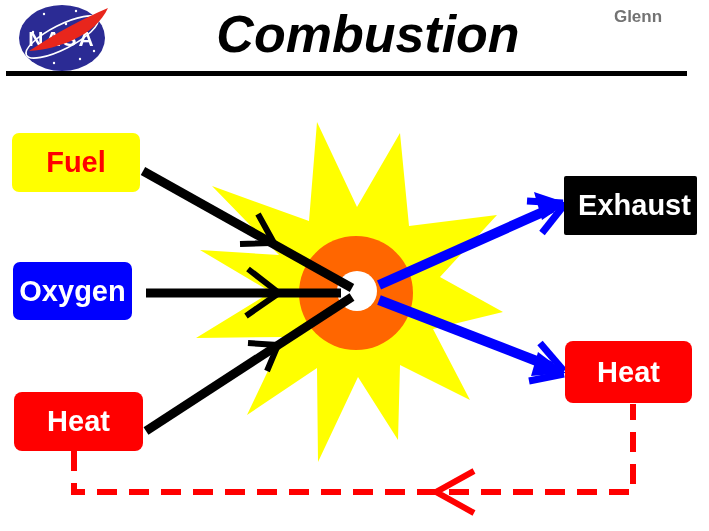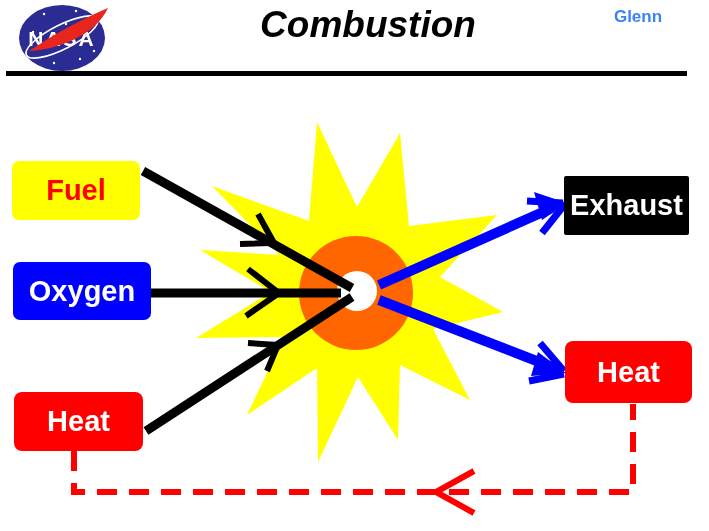--- a/index.html
+++ b/index.html
@@ -2,34 +2,34 @@
 <html><head>
 <meta charset="utf-8">
 <style>
   html,body{margin:0;padding:0;background:#fff;}
   #stage{position:relative;width:709px;height:531px;background:#ffffff;overflow:hidden;
          font-family:"Liberation Sans", sans-serif;}
 
   
   #logo{position:absolute;left:14px;top:2px;width:100px;height:72px;}
   #title{position:absolute;left:12px;right:0;top:4px;padding-left:15px;text-align:center;
-         font-size:37px;font-weight:bold;font-style:italic;color:#000;letter-spacing:0px;}
+         font-size:52px;font-weight:bold;font-style:italic;color:#000;letter-spacing:0px;}
   #org{position:absolute;top:7px;right:12px;width:118px;text-align:center;
-       font-size:17px;font-weight:bold;color:#3b82f6;line-height:19px;}
+       font-size:17px;font-weight:bold;color:#737373;line-height:19px;}
   #rule{position:absolute;left:6px;top:71px;width:681px;height:5px;background:#000;}
 
   
   #diagram-svg{position:absolute;left:0;top:0;z-index:1;}
 
   .box{position:absolute;z-index:2;display:flex;align-items:center;justify-content:center;
        font-weight:bold;font-size:29px;}
   #box-fuel   {left:12px; top:133px;width:128px;height:59px;border-radius:7px;}
-  #box-oxygen {left:13px; top:262px;width:138px;height:58px;border-radius:7px;}
+  #box-oxygen {left:13px; top:262px;width:119px;height:58px;border-radius:7px;}
   #box-heat-in{left:14px; top:392px;width:129px;height:59px;border-radius:8px;}
-  #box-exhaust{left:564px;top:176px;width:125px;height:59px;border-radius:2px;}
+  #box-exhaust{left:564px;top:176px;width:125px;height:59px;border-radius:2px;padding-left:8px;}
   #box-heat-out{left:565px;top:341px;width:127px;height:62px;border-radius:8px;}
 </style>
 </head>
 <body>
 
 <div id="stage">
 
   <svg id="logo" viewBox="0 0 100 72">
     <ellipse cx="48" cy="36" rx="43" ry="33" fill="#2B2B94"></ellipse>
     <g fill="#ffffff">
@@ -84,21 +84,21 @@
       <polygon points="567,203 534,192 542,220"></polygon>
       <polygon points="566,373 538,352 531,376"></polygon>
     </g>
 
     <g fill="none" stroke="#FF0000">
       <path d="M 74,451 L 74,492 L 633,492 L 633,404" stroke-width="6" stroke-dasharray="20 12"></path>
       <polyline points="474,471 436,492 474,513" stroke-width="6"></polyline>
     </g>
   </svg>
 
-  <div class="box" id="box-fuel" style="background-color: rgb(255, 255, 0); color: rgb(255, 0, 0); margin-top: 28px;">
+  <div class="box" id="box-fuel" style="background-color: rgb(255, 255, 0); color: rgb(255, 0, 0);">
     <span>Fuel</span>
   </div>
 
   <div class="box" id="box-oxygen" style="background-color: rgb(0, 0, 255); color: rgb(255, 255, 255);">
     <span>Oxygen</span>
   </div>
 
   <div class="box" id="box-heat-in" style="background-color: rgb(255, 0, 0); color: rgb(255, 255, 255);">
     <span>Heat</span>
   </div>

